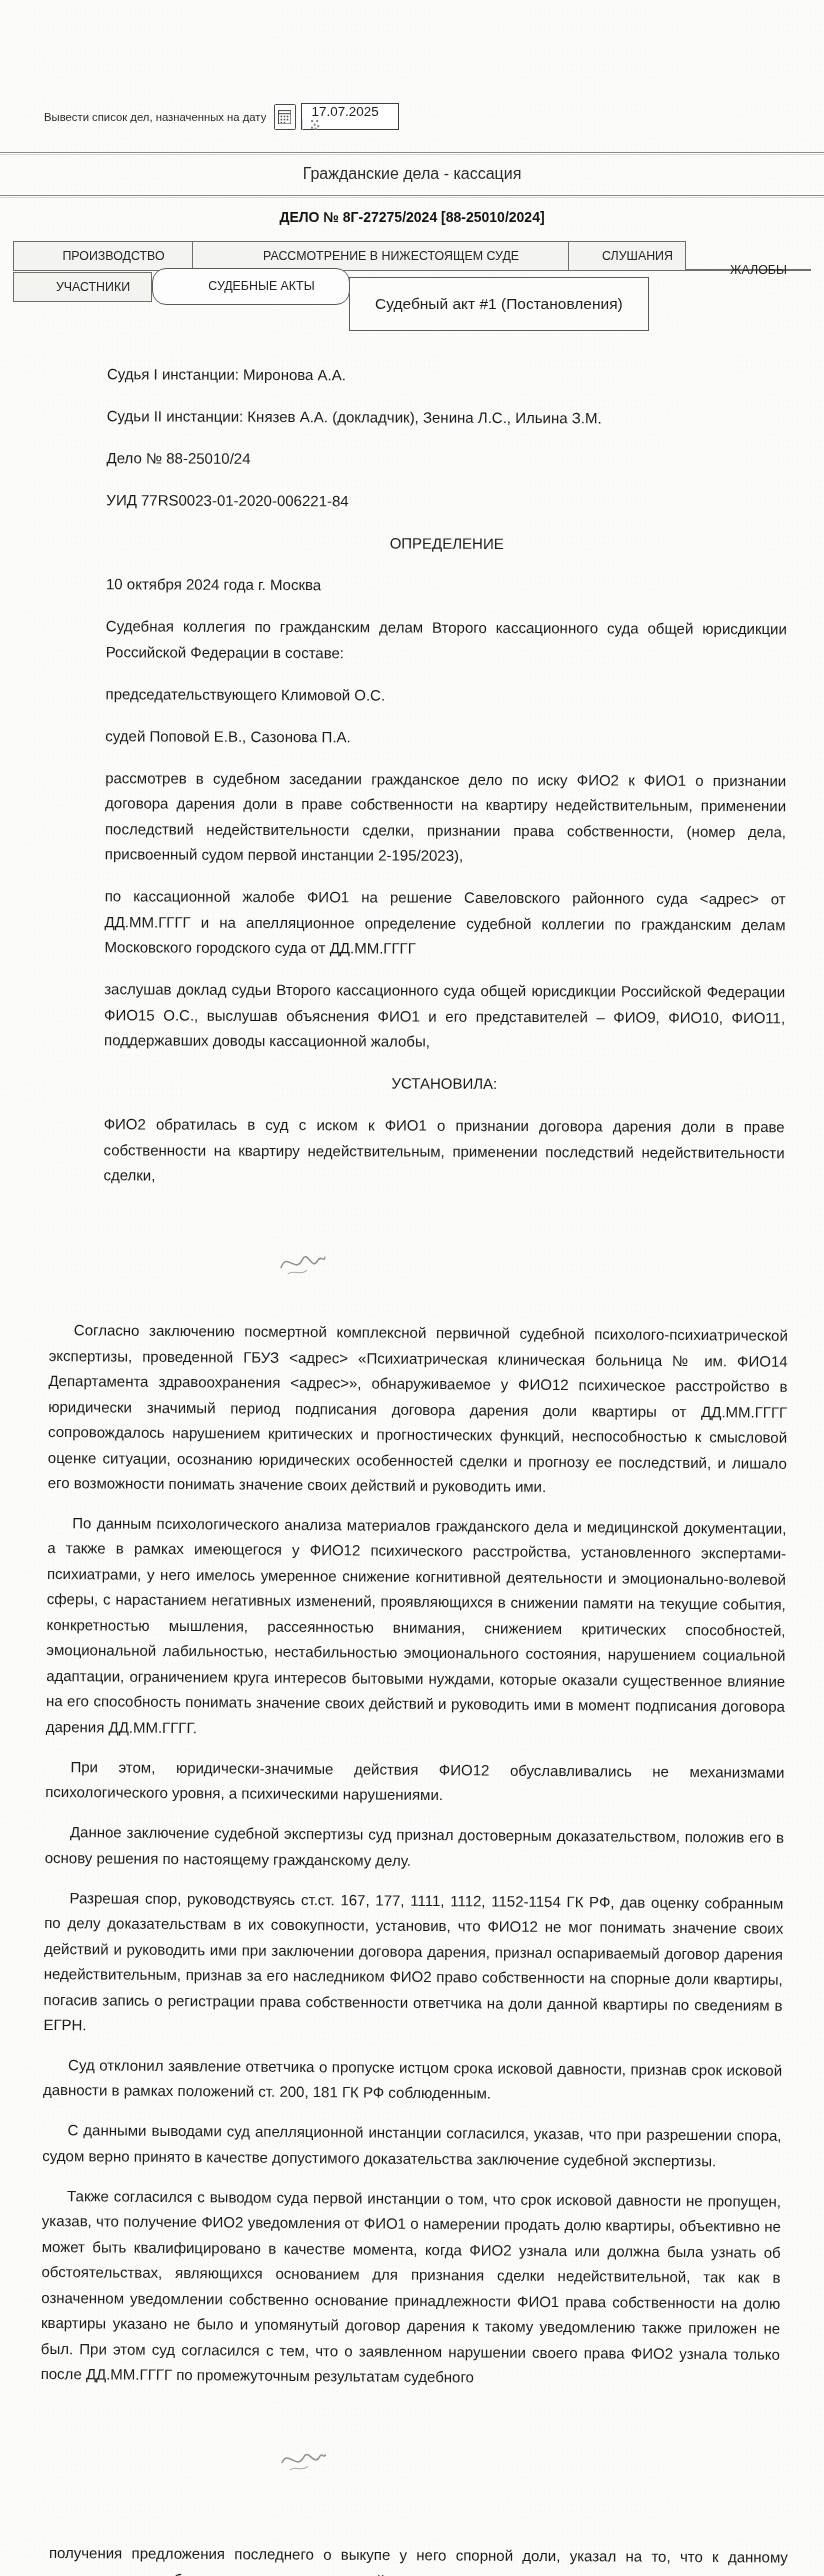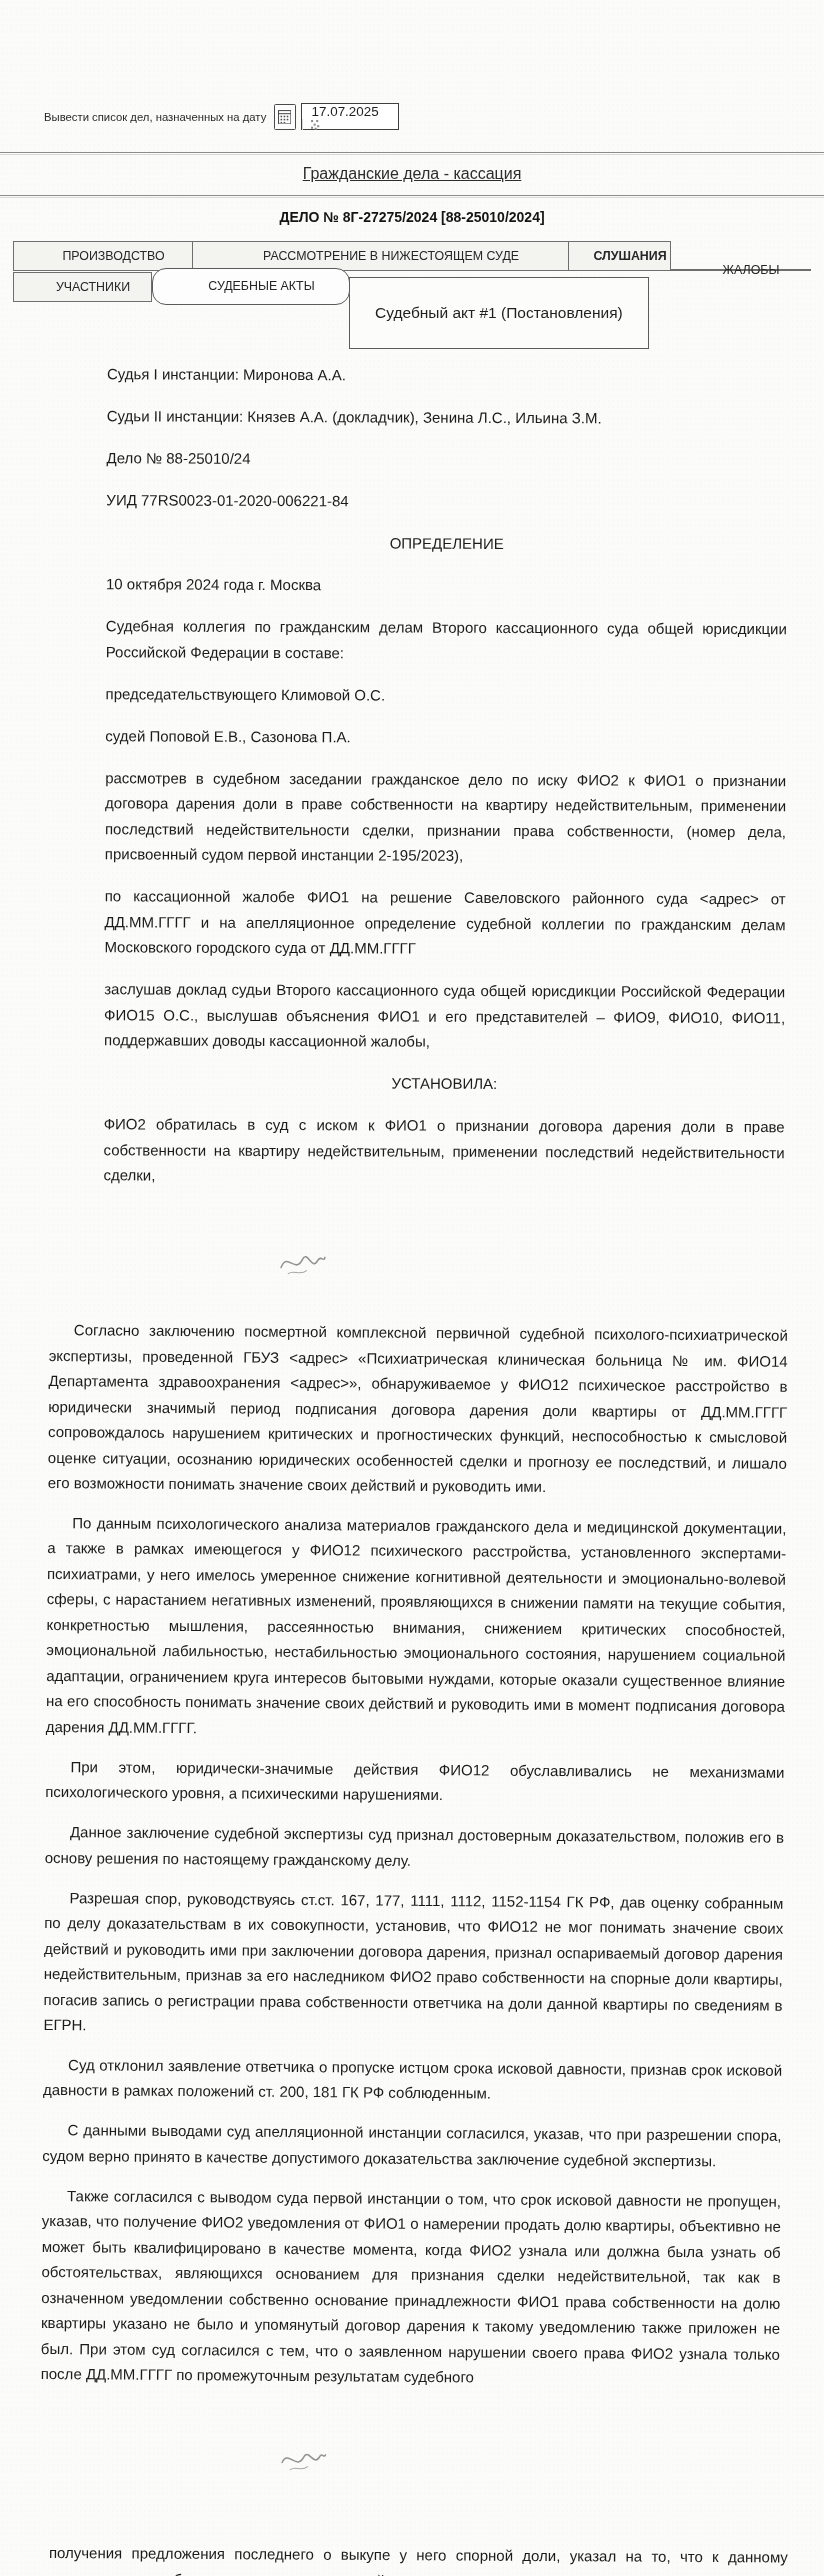--- a/index.html
+++ b/index.html
@@ -17,36 +17,36 @@
   .cal-btn{width:20.6px;height:24px;border:1px solid #4a4a4a;border-radius:1.5px;background:#fdfdfd;
     display:inline-flex;align-items:center;justify-content:center;margin-right:5.2px;cursor:pointer;}
   .date-box{display:inline-flex;align-items:stretch;border:1px solid #3f3f3f;background:#fff;height:25px;flex-direction:column;}
   .date-val{display:flex;align-items:center;padding:0 9.3px;font-size:13.4px;color:#1f1f1f;min-width:77px;}
   .dots-seg{display:flex;align-items:center;justify-content:center;width:23px;border-left:0.5px solid #d9d9d9;cursor:pointer;}
   .tb-line2{margin-top:8.2px;font-size:11.3px;color:#222;}
   .tb-line2 a{color:#222;text-decoration:none;cursor:pointer;}
   .tb-sep{margin:0 5.2px;color:#444;}
   .hr{border-top:1px solid #8c8c8c;height:1.5px;border-bottom:0.5px solid #d8d8d8;margin:0;}
   .hr1{margin-top:21.6px;}
-  .page-title{text-align:center;font-size:16px;color:#2d2d2d;padding:10.3px 0 11.3px;text-decoration:underline;}
+  .page-title{text-align:center;font-size:16px;color:#2d2d2d;padding:10.3px 0 11.3px;}
   .case-number{text-align:center;font-size:14px;font-weight:bold;color:#141414;margin-top:11.3px;}
   .tabs-row1{display:flex;margin:15.5px 13px 0;height:30px;}
   .tab{border:1px solid #6e6e6e;background:#f3f3f0;display:flex;align-items:center;justify-content:center;
     font-size:12.4px;color:#262626;cursor:pointer;box-sizing:border-box;padding-left:21px;}
   .tabs-row1 .tab{margin-left:-1px;}
   .tabs-row1 .tab:first-child{margin-left:0;}
   .t-r1a{width:180px;}
   .t-r1b{width:377px;}
-  .t-r1c{width:103px;font-weight:bold;}
+  .t-r1c{width:118px;}
   .t-r1d{flex:1;margin-top:28px;}
   .tabs-row2{display:flex;align-items:flex-start;margin:0 13px 0;height:66px;}
   .t-r2a{width:139px;height:30px;margin-top:1px;}
   .t-r2b{width:198px;height:37px;margin-top:-3.1px;background:#fdfdfd;border-color:#5a5a5a;z-index:2;position:relative;border-radius:14px;}
   .act-tab{border:1px solid #5c5c5c;background:#fcfcfb;font-size:15.5px;color:#1f1f1f;
-    padding:26px 25px;margin-top:6.2px;margin-left:-1px;cursor:pointer;white-space:nowrap;}
+    padding:17px 25px;margin-top:6.2px;margin-left:-1px;cursor:pointer;white-space:nowrap;}
   .doc{margin:24px 36px 0 49px;font-size:15px;line-height:1.70;color:#1b1b1b;text-align:justify;}
   .docpage{transform-origin:top left;}
   .page1{padding-left:58px;transform:rotate(0.25deg);}
   .page2{transform:rotate(0.45deg);}
   .page3{transform:rotate(0.35deg);}
   .doc p{margin:0 0 14.4px;}
   .line{text-align:left;}
   .center{text-align:center;text-indent:0;margin:6.2px 0 17.5px;}
   .para{text-indent:25px;}
   .noindent{text-indent:0;}

